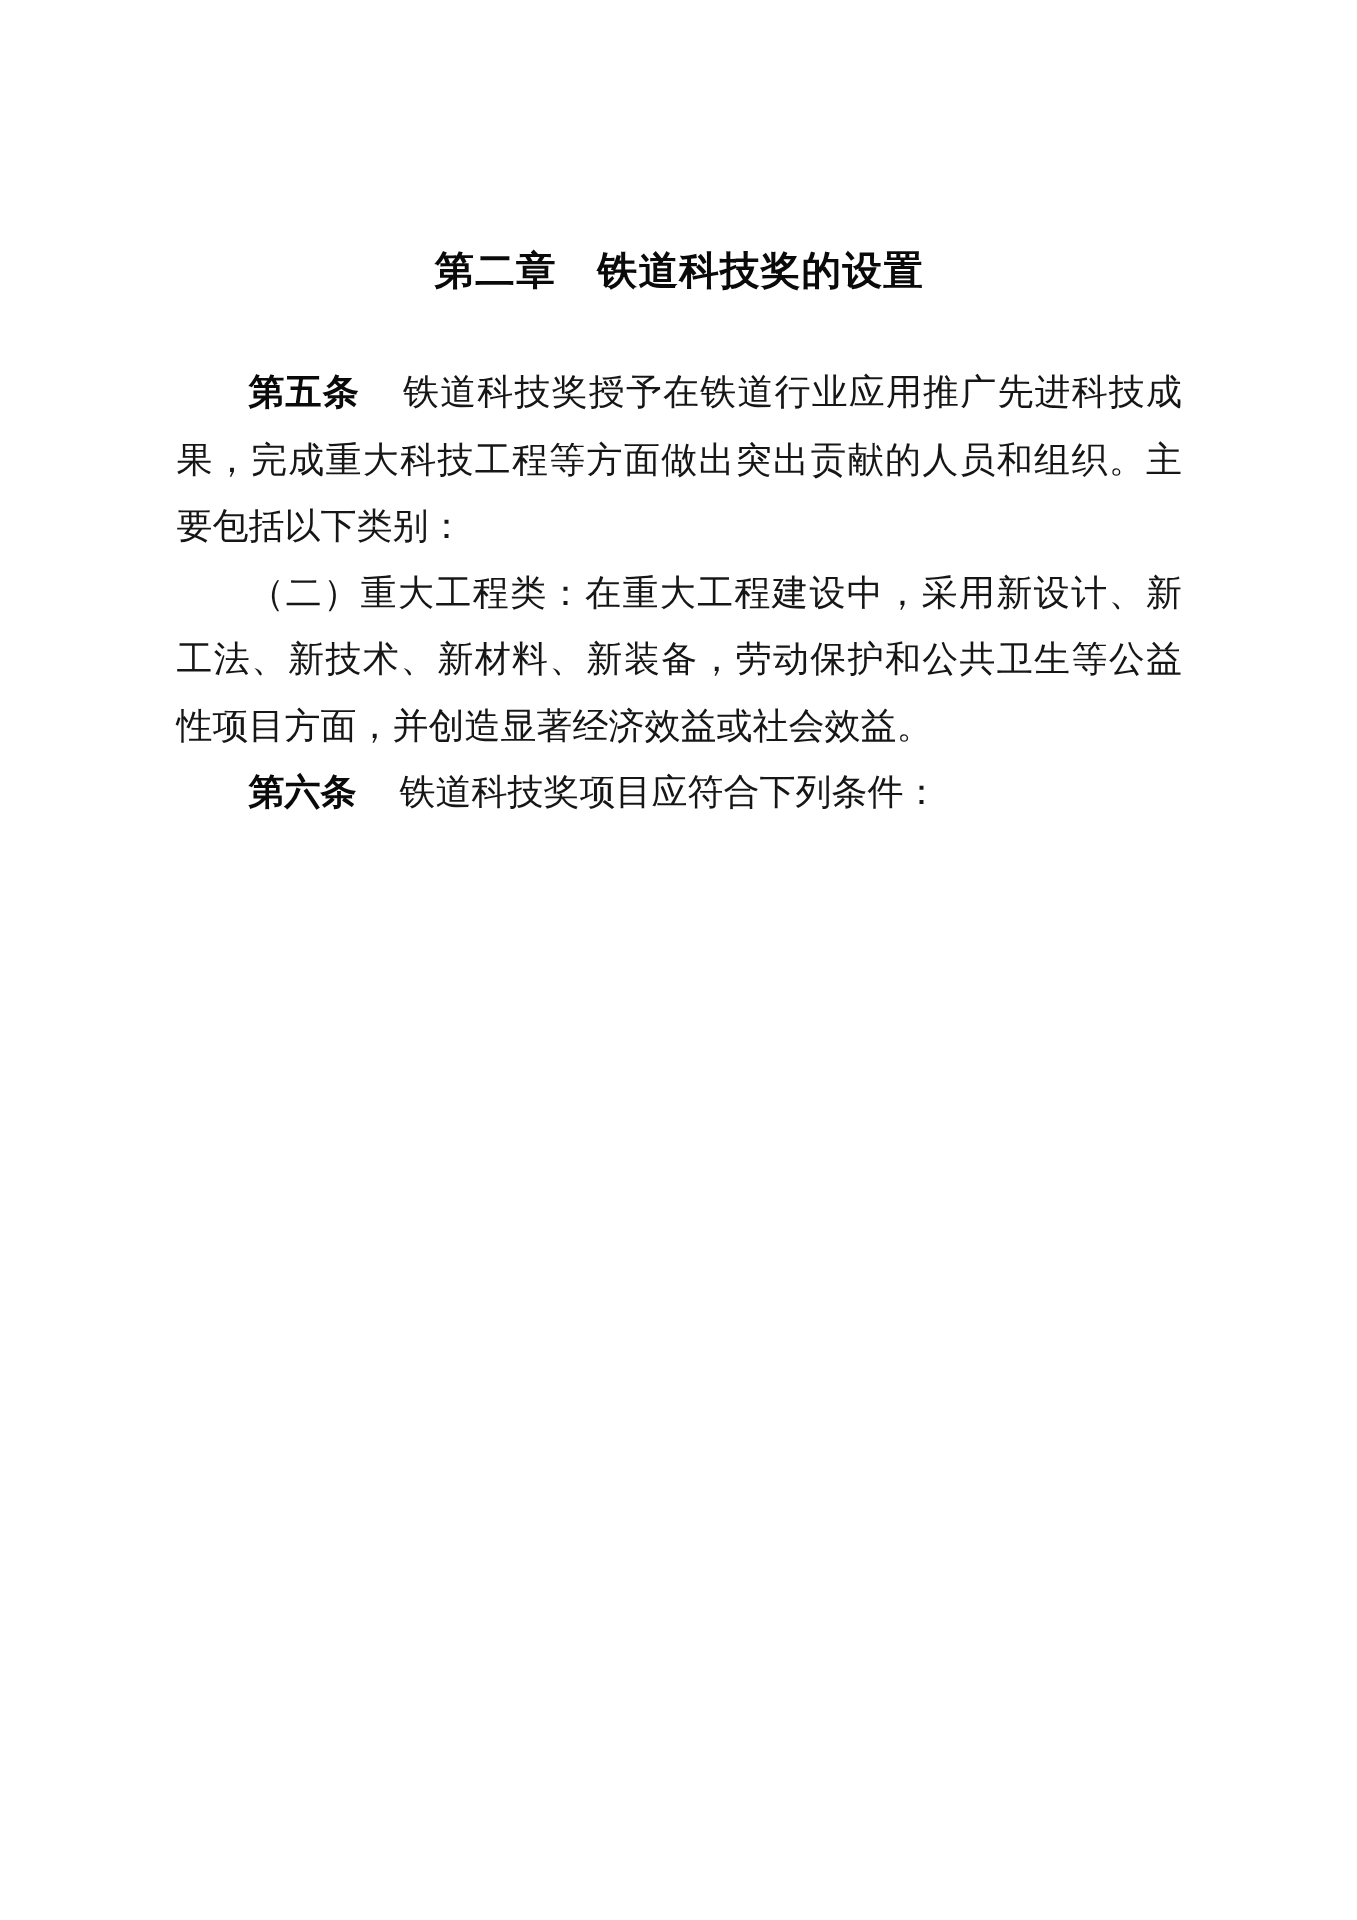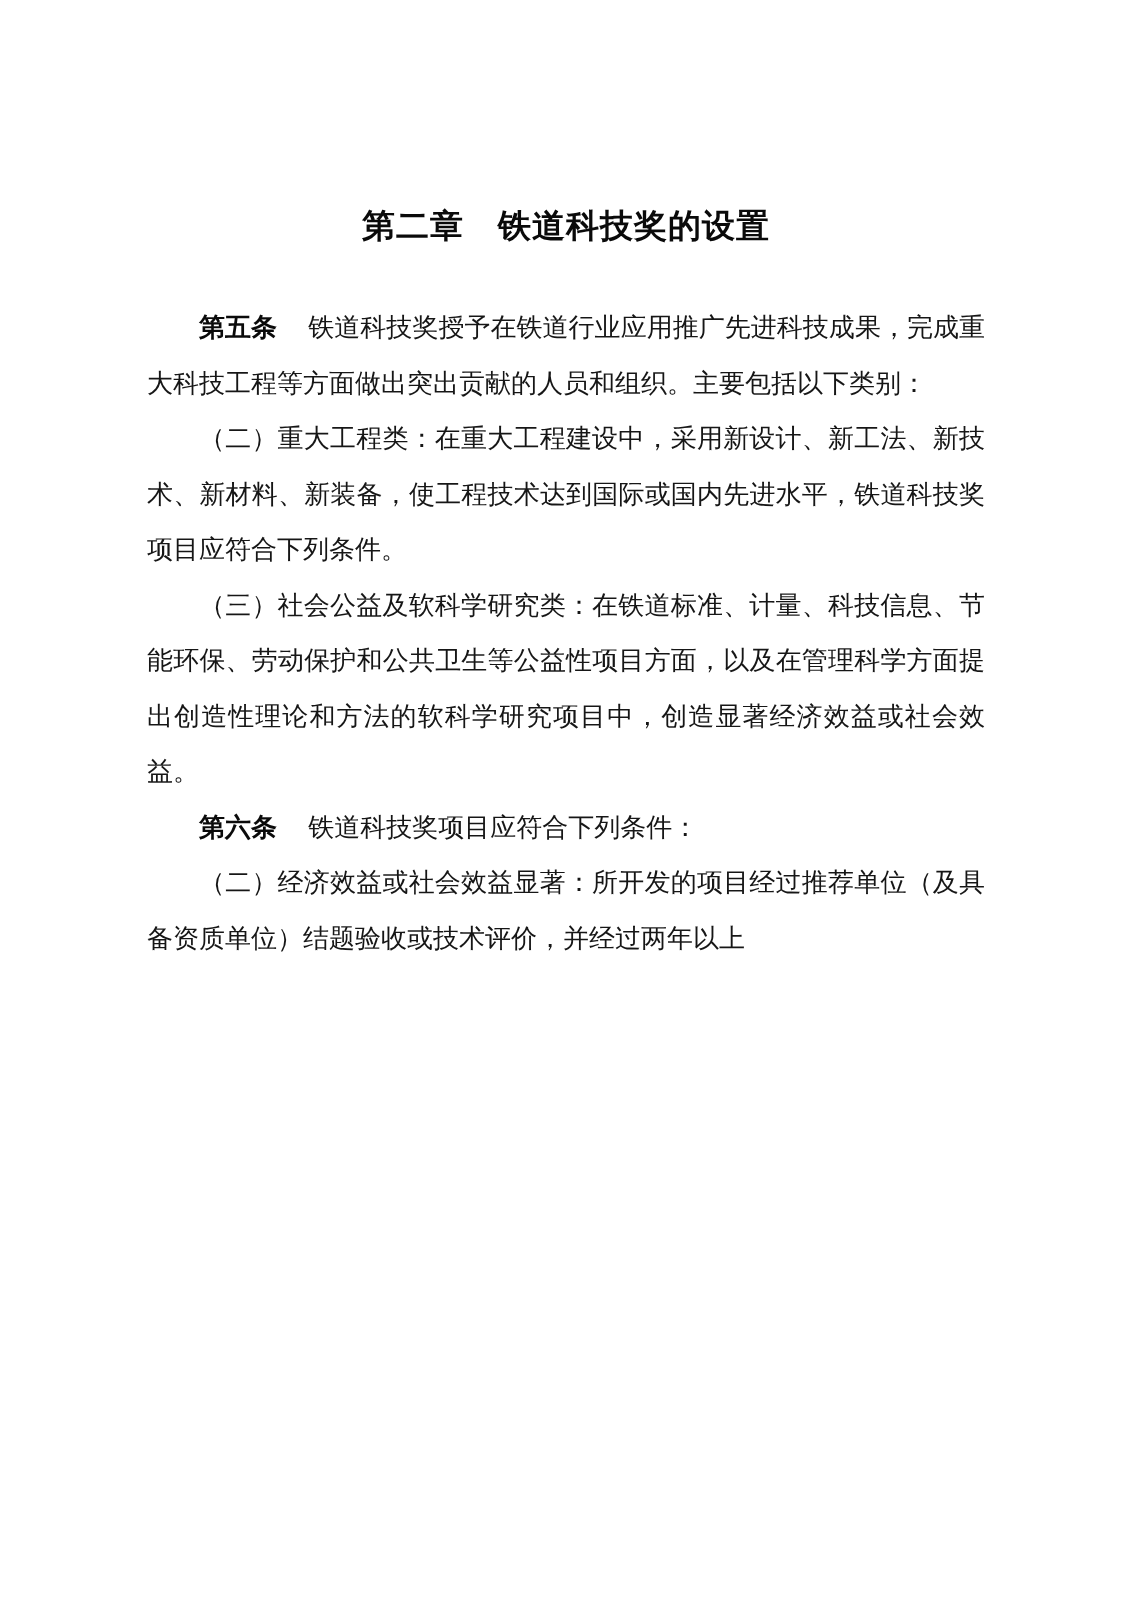--- a/index.html
+++ b/index.html
@@ -31,21 +31,21 @@
     font-weight: bold;
     font-size: 33px;
     line-height: 48px;
     text-align: center;
     letter-spacing: 1px;
     margin-bottom: 50px;
     color: #0a0a0a;
   }
 
   .para {
-    font-size: 26px;
+    font-size: 30px;
     line-height: 55.5px;
     text-align: justify;
     text-justify: inter-character;
     text-indent: 2em;
     color: #161616;
   }
 
   .lead {
     font-family: "Liberation Sans", sans-serif;
     font-weight: bold;
@@ -67,25 +67,23 @@
 <body>
 
 <div class="page">
   <div class="content">
 
     <div class="chapter-title">第二章　铁道科技奖的设置</div>
 
     <p class="para"><span class="lead">第五条</span><span>铁道科技奖授予在铁道行业应用推广先进科技成果，完成重大科技工程等方面做出突出贡献的人员和组织。主要包括以下类别：</span></p>
 
 
-    <p class="para">（二）重大工程类：在重大工程建设中，采用新设计、新工法、新技术、新材料、新装备，使工程技术达到国际或国内先进水平，铁道科技奖项目应符合下列条件。</p>
+    <p class="para">（二）重大工程类：在重大工程建设中，采用新设计、新工法、新技术、新材料、新装备，劳动保护和公共卫生等公益性项目方面，并创造显著经济效益或社会效益。</p>
 
-    <p class="para">（三）社会公益及软科学研究类：在铁道标准、计量、科技信息、节能环保、劳动保护和公共卫生等公益性项目方面，以及在管理科学方面提出创造性理论和方法的软科学研究项目中，创造显著经济效益或社会效益。</p>
 
     <p class="para"><span class="lead">第六条</span><span>铁道科技奖项目应符合下列条件：</span></p>
 
 
-    <p class="para">（二）经济效益或社会效益显著：所开发的项目经过推荐单位（及具备资质单位）结题验收或技术评价，并经过两年以上</p>
 
   </div>
 
   <div class="page-number">— 3 —</div>
 </div>
 
 </body></html>

